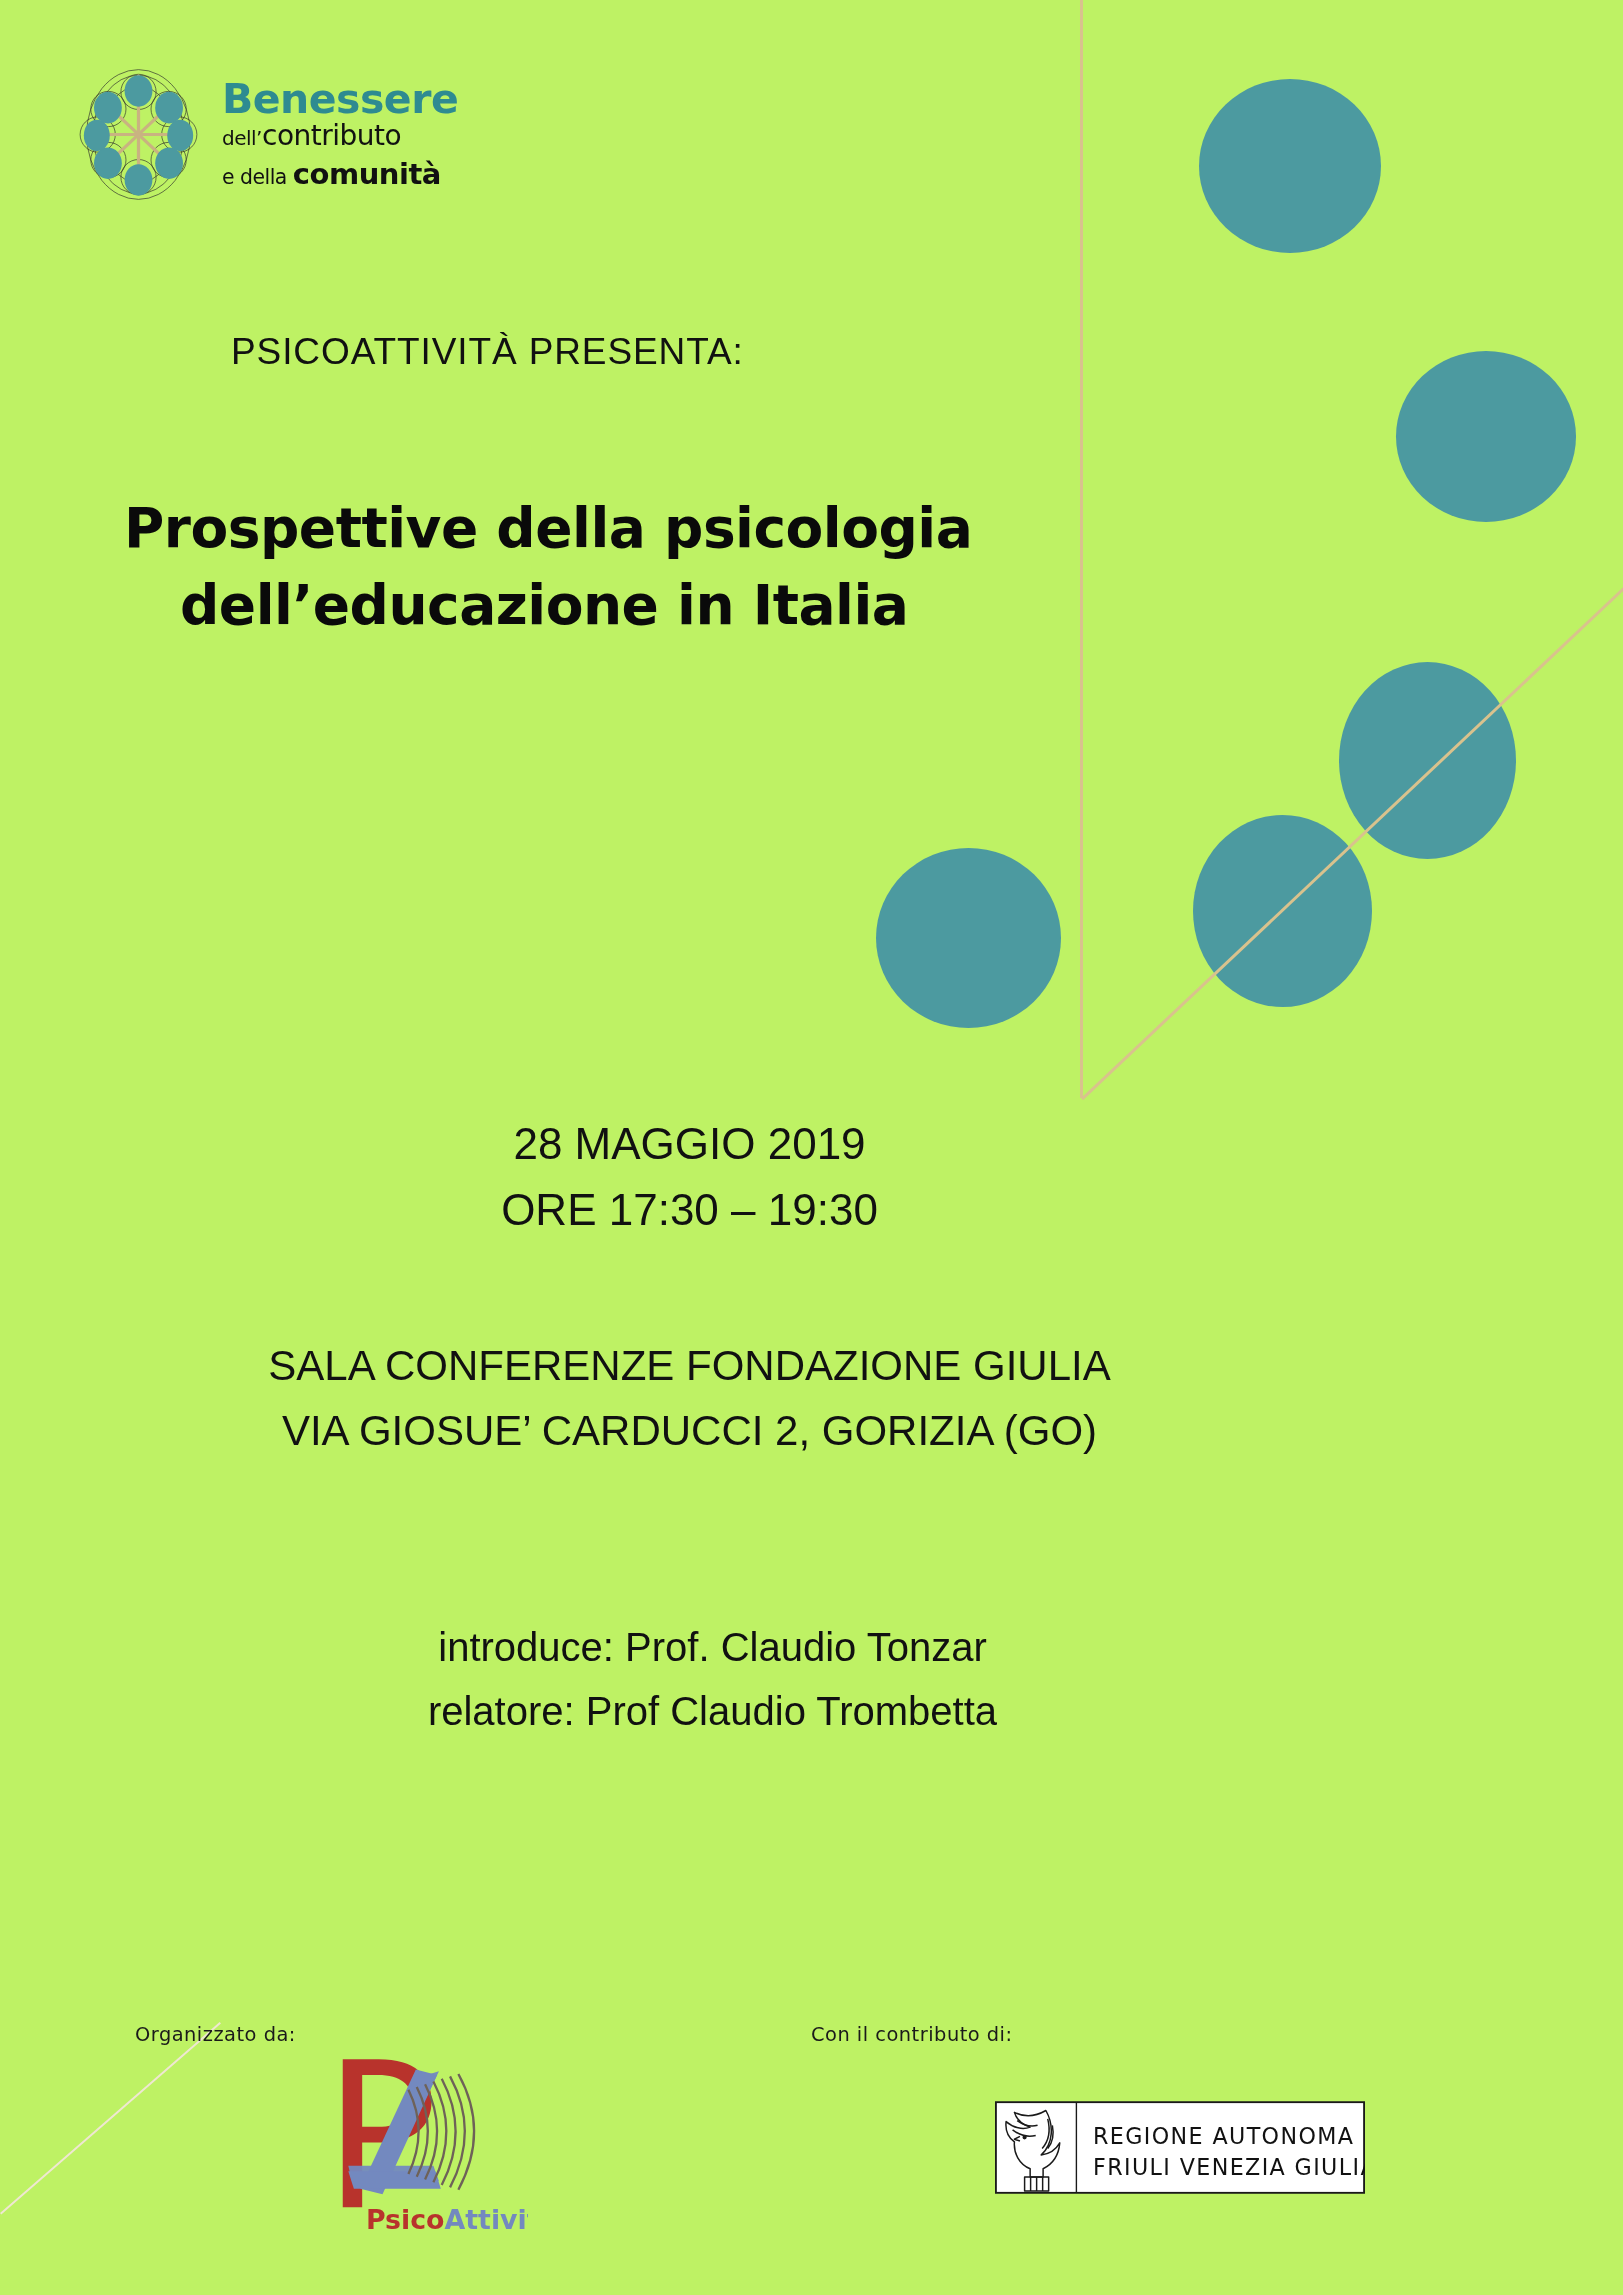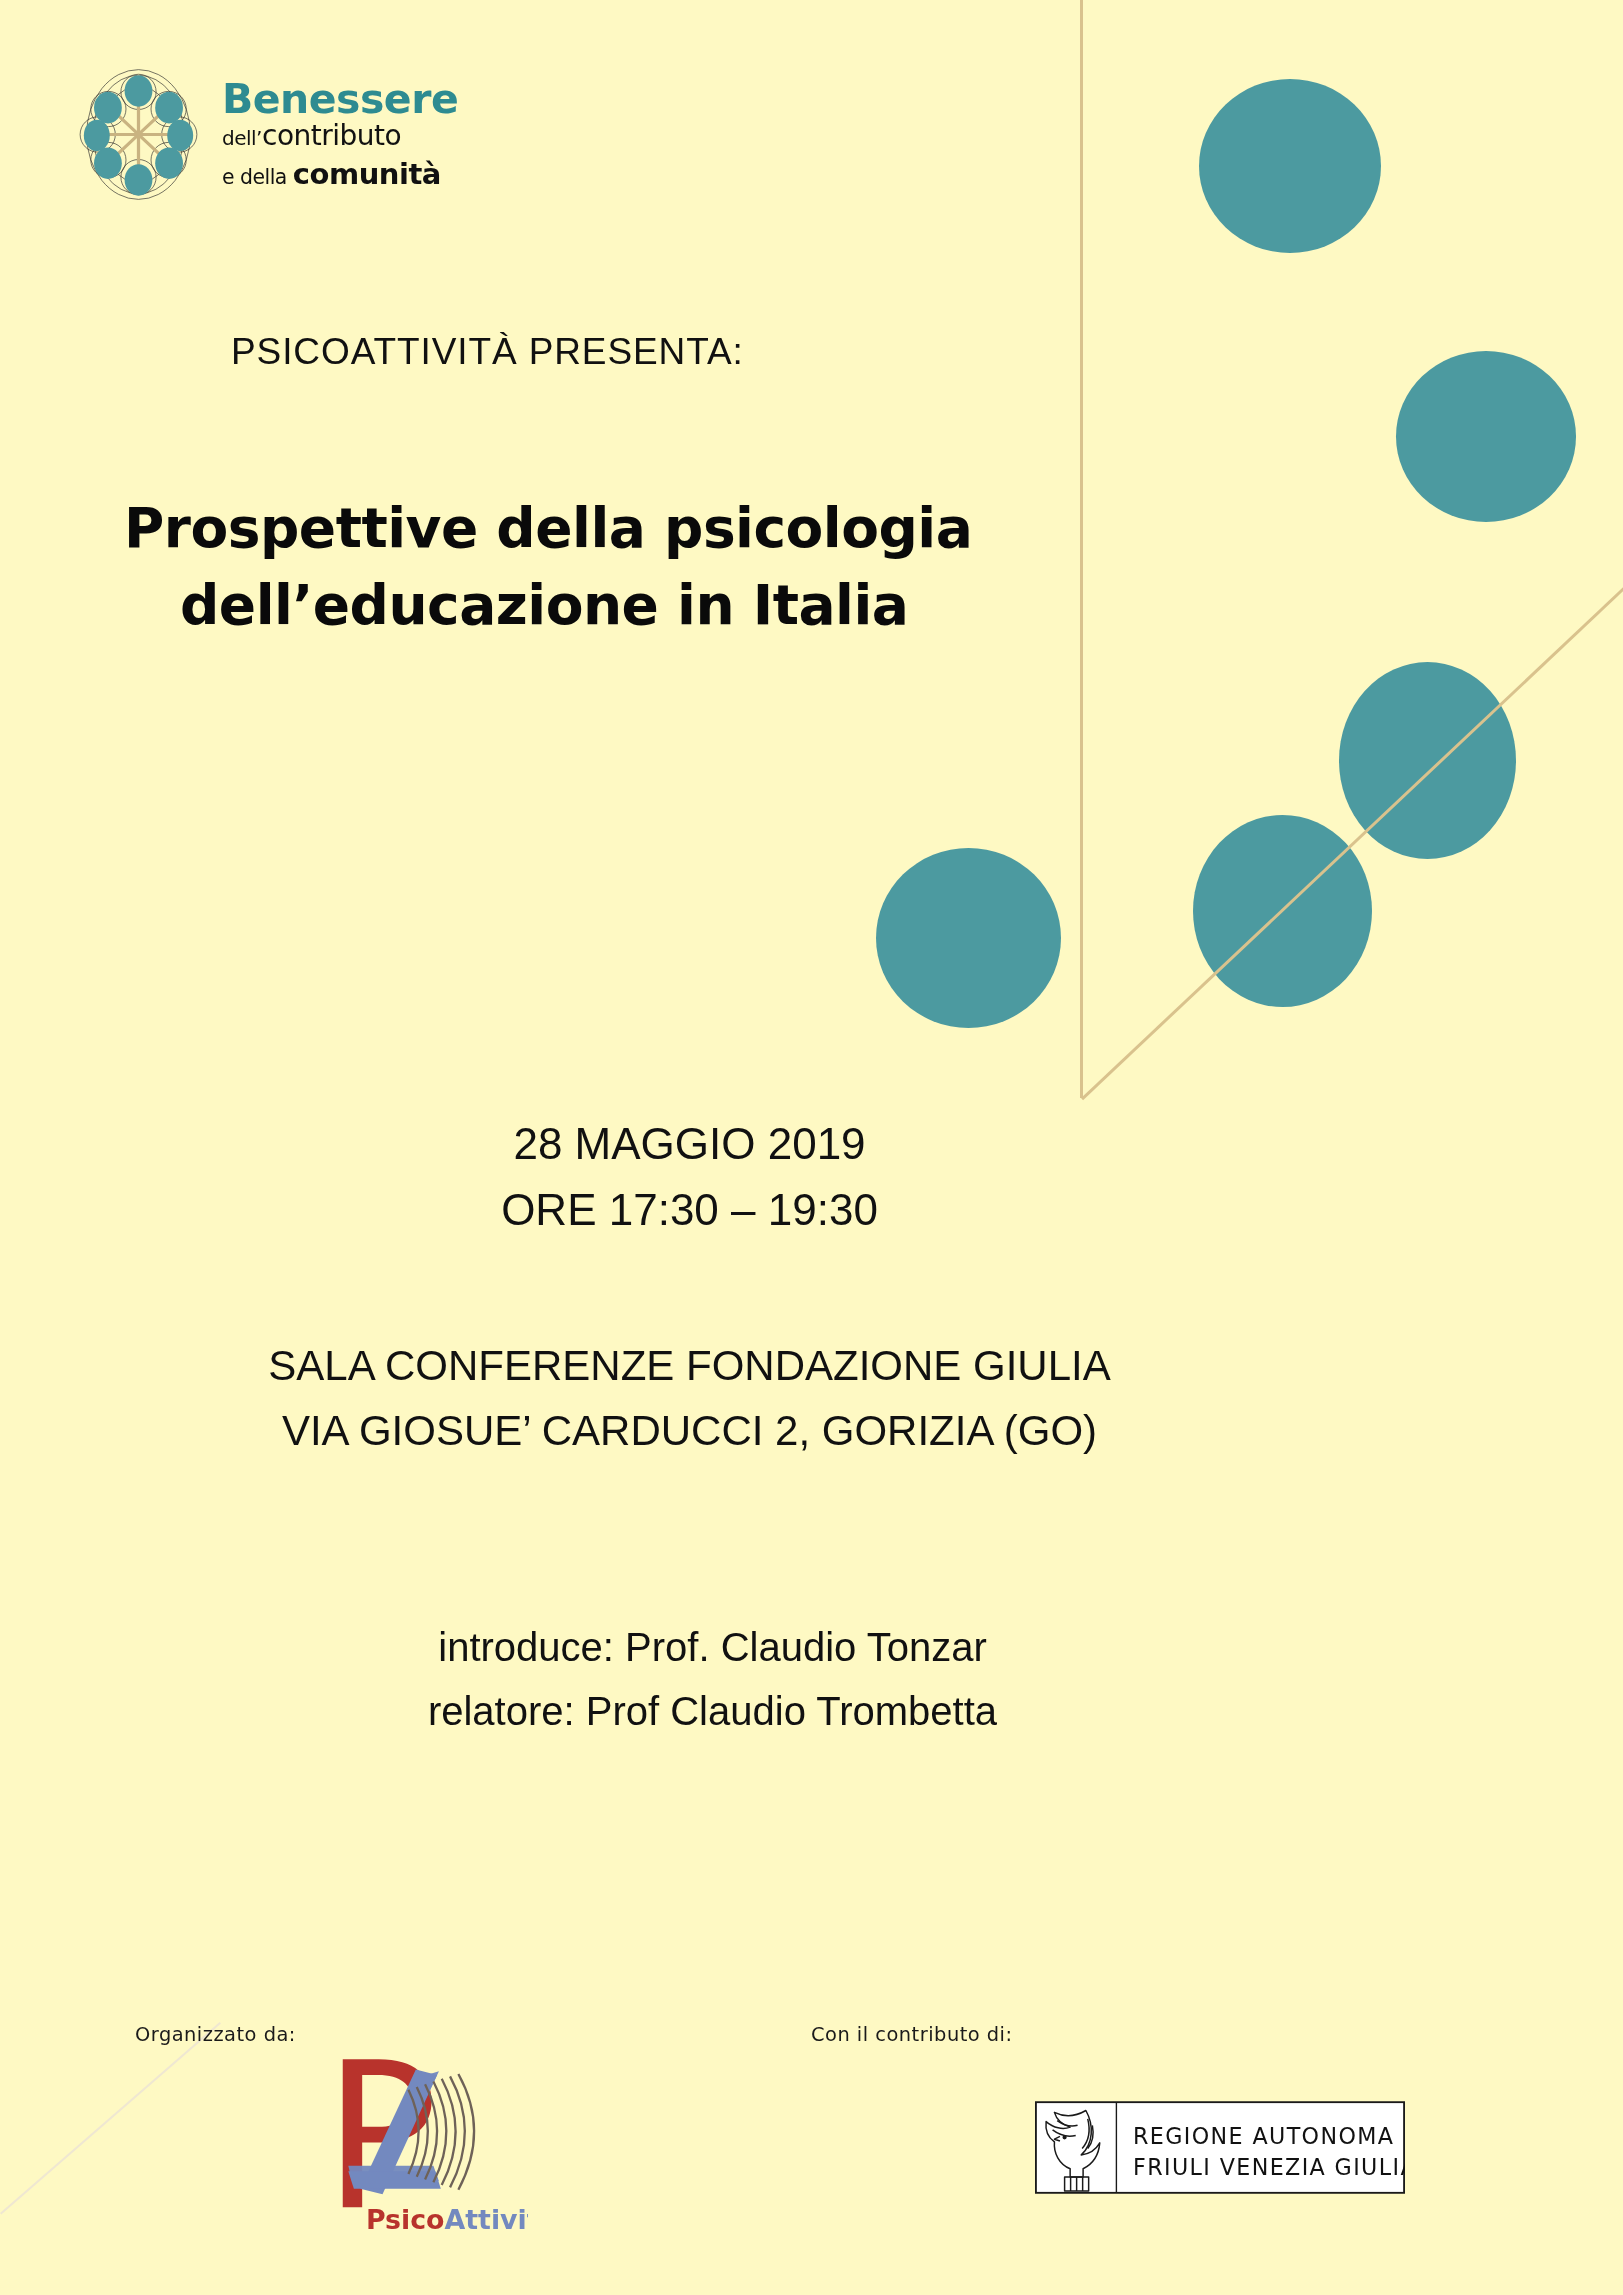--- a/index.html
+++ b/index.html
@@ -5,21 +5,21 @@
   * { margin:0; padding:0; box-sizing:border-box; }
   html, body {
     width:1623px; height:2295px;
     background:#ffffff;
     font-family:"Liberation Sans", sans-serif;
     overflow:hidden;
   }
   #poster {
     position:relative;
     width:1623px; height:2295px;
-    background:#fef9c3;
+    background:#bef264;
     overflow:hidden;
   }
 
   
   .bg-layer { position:absolute; inset:0; pointer-events:none; }
   .deco-circle {
     position:absolute;
     background:#4C9AA0;
     border-radius:50%;
   }
@@ -144,21 +144,21 @@
   #label-org  { left:135px;  top:2023px; }
   #label-contrib { left:811px; top:2023px; }
 
   #psico-logo {
     position:absolute;
     left:324px; top:2050px;
     width:204px; height:185px;
   }
   #regione-logo {
     position:absolute;
-    left:1035px; top:2101px;
+    left:995px; top:2101px;
     width:370px; height:70px;
   }
 </style>
 </head>
 <body>
 
 <div id="poster">
 
   <div class="bg-layer">
 

